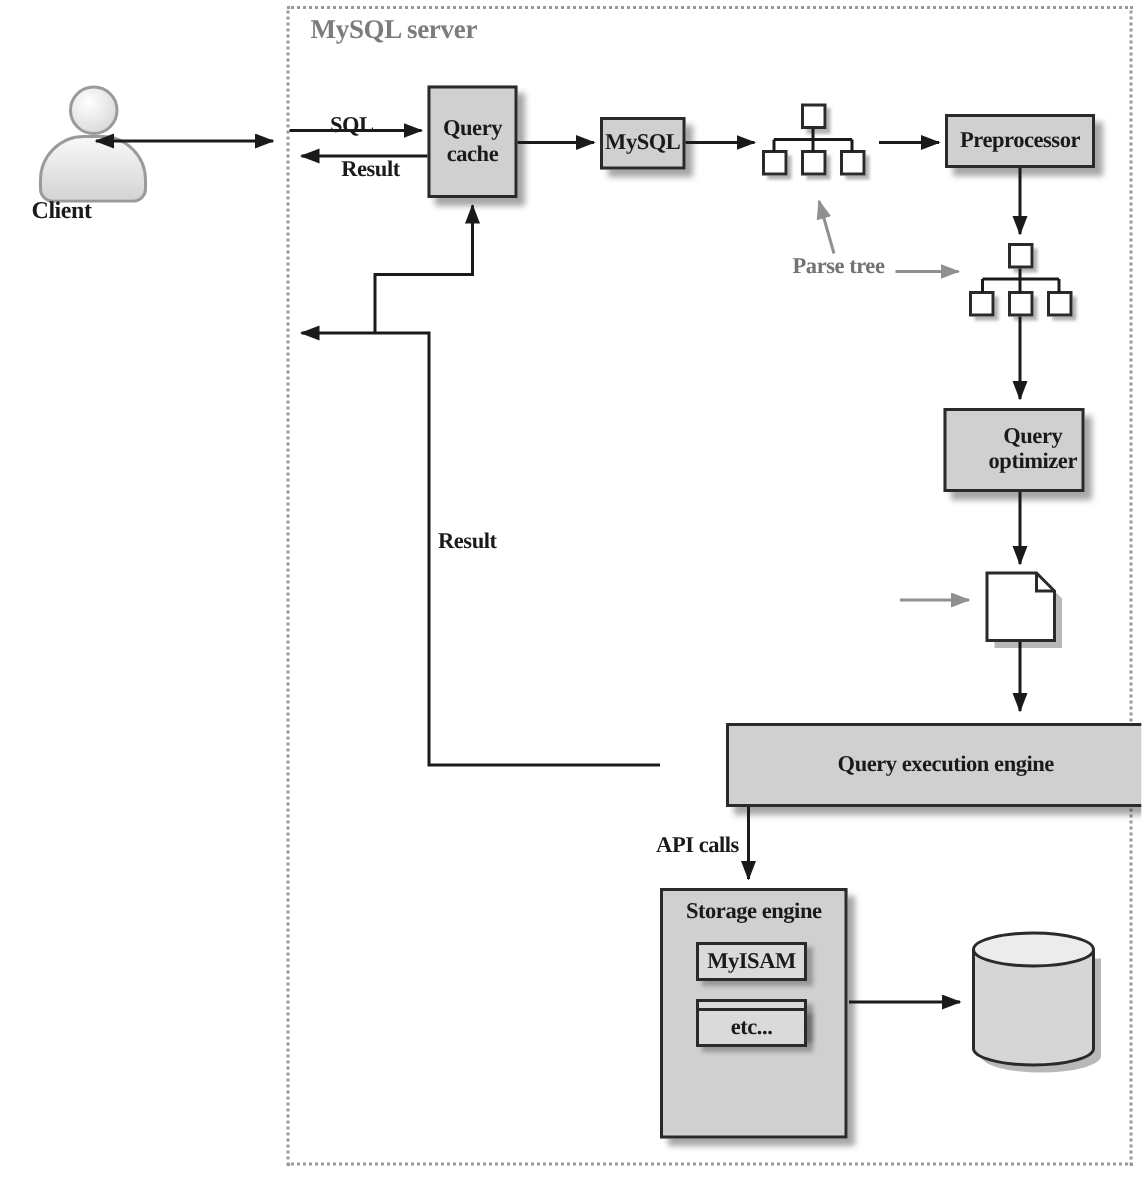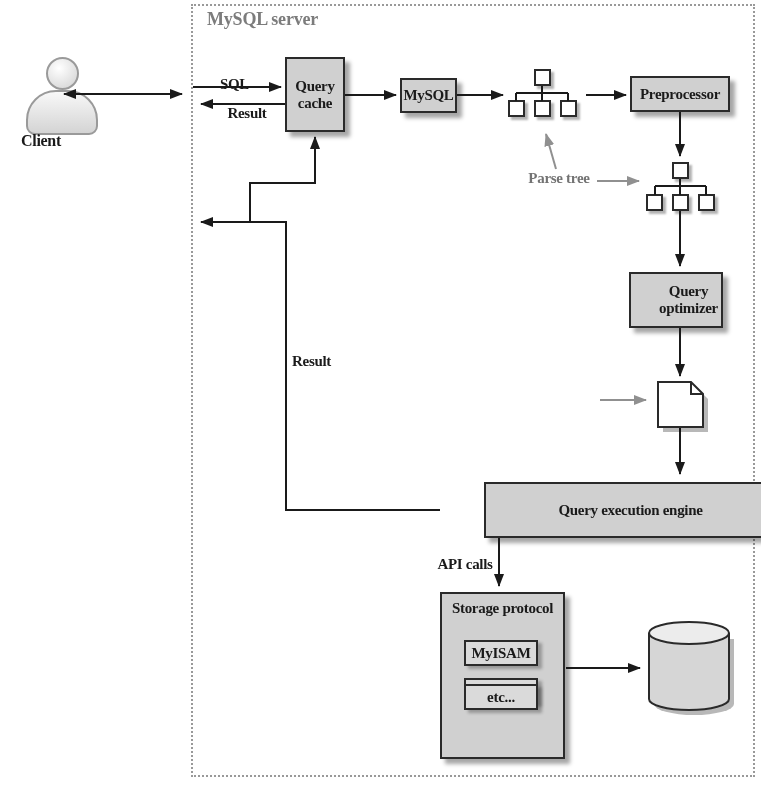--- a/index.html
+++ b/index.html
@@ -32,21 +32,21 @@
   .n-qopt    { left:629px; top:272px; width:94px; height:56px;padding-left:25px; }
   .n-engine  { left:440px; top:482px; width:293px; height:56px;margin-left:44px; }
   .n-storage {
     left:440px; top:592px; width:125px; height:167px;
     flex-direction:column; justify-content:flex-start; padding-top:6px;
   }
   .inner-node {
     position:absolute; background:#dadada; border:2px solid #2a2a2a;
     box-shadow:4px 3px 3px rgba(0,0,0,0.28);
     display:flex; align-items:center; justify-content:center;
-    font-size:15px; width:74px; height:26px; left:464px;margin-top:12px;
+    font-size:15px; width:74px; height:26px; left:464px;
   }
   .i-myisam { top:628px; }
   .i-innodb { top:666px; }
   .i-etc    { top:672px; }
 
   .tsq {
     position:absolute; width:17px; height:17px; background:#ffffff;
     border:2px solid #2a2a2a; box-shadow:3px 3px 2px rgba(0,0,0,0.3);
   }
 
@@ -95,21 +95,21 @@
 
   <div class="lbl lbl-gray l-ptree">Parse tree</div>
 
   <div class="node n-qcache">Query cache</div>
   <div class="node n-parser">MySQL</div>
   <div class="node n-preproc">Preprocessor</div>
   <div class="node n-qopt">Query optimizer</div>
   <div class="node n-engine">Query execution engine</div>
 
   <div class="node n-storage">
-    <span>Storage protocol</span>
+    <span>Storage engine</span>
   </div>
   <div class="inner-node i-myisam">MyISAM</div>
   <div class="inner-node i-innodb">Query</div>
   <div class="inner-node i-etc">etc...</div>
 
   <div>
     <div class="tsq" style="left:534px; top:69px;"></div>
     <div class="tsq" style="left:508px; top:100px;"></div>
     <div class="tsq" style="left:534px; top:100px;"></div>
     <div class="tsq" style="left:560px; top:100px;"></div>

